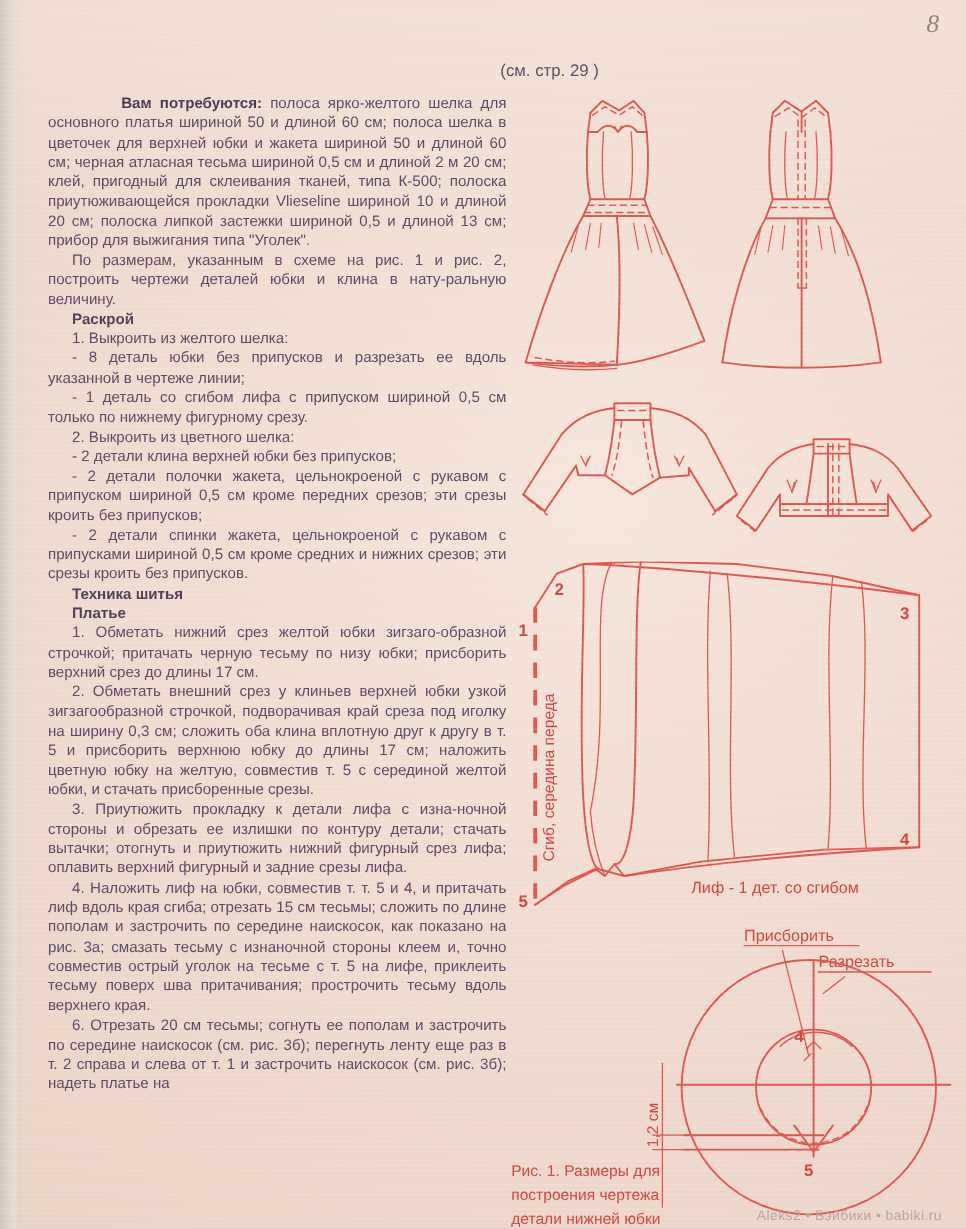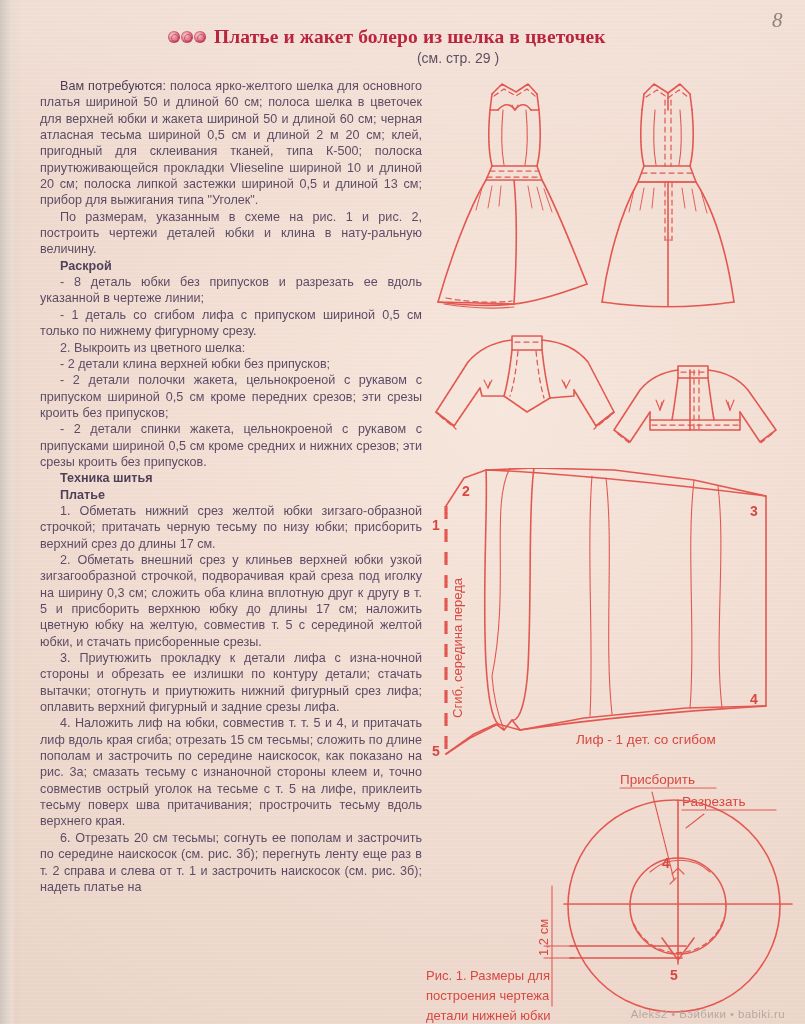--- a/index.html
+++ b/index.html
@@ -64,21 +64,21 @@
   #col{
     position:absolute;left:40px;top:78px;width:382px;height:948px;
     font-family:"Liberation Sans",sans-serif;
     font-size:12.6px;line-height:16.35px;color:#5a4a63;
     text-align:justify;
     overflow:hidden;
   }
   #col p{margin:0;}
   #col p.ind{text-indent:20px;}
   #col p.head{font-weight:bold;text-indent:20px;color:#4e3f58;}
-  #col .b{font-weight:normal;color:#4a3b55;}
+  #col .b{font-weight:bold;color:#4a3b55;margin-left:41px;}
 
   
   #art{position:absolute;left:424px;top:70px;width:381px;height:954px;}
   svg{display:block;}
   .ln{fill:none;stroke:#e2564f;stroke-width:1.6;stroke-linejoin:round;stroke-linecap:round;}
   .ln-thin{fill:none;stroke:#e2564f;stroke-width:1.1;stroke-linecap:round;}
   .ln-dash{fill:none;stroke:#e2564f;stroke-width:1.25;stroke-dasharray:5 4;stroke-linecap:round;}
   .ln-fold{fill:none;stroke:#e2564f;stroke-width:3.2;stroke-dasharray:13 10;stroke-linecap:butt;}
   .ln-hair{fill:none;stroke:#e2564f;stroke-width:.95;stroke-linecap:round;}
   .num{font-family:"Liberation Sans",sans-serif;font-size:14px;fill:#d7453f;font-weight:600;}
@@ -94,34 +94,27 @@
 </style>
 </head>
 <body>
 
 <div id="page">
 
   <div id="binding"></div>
 
   <div id="pagenum">8</div>
 
-  <div id="title-row">
-    <span class="roses">
-      <span class="rose"></span>
-        <span class="rose"></span>
-        <span class="rose"></span>
-    </span>
-    <span id="title">Платье и жакет болеро из шелка в цветочек</span>
-  </div>
   <div id="subtitle">(см. стр. 29 )</div>
 
   <div id="col">
     <p class="ind"><span class="b">Вам потребуются:</span><span> полоса ярко-желтого шелка для основного платья шириной 50 и длиной 60 см; полоса шелка в цветочек для верхней юбки и жакета шириной 50 и длиной 60 см; черная атласная тесьма шириной 0,5 см и длиной 2 м 20 см; клей, пригодный для склеивания тканей, типа К-500; полоска приутюживающейся прокладки Vlieseline шириной 10 и длиной 20 см; полоска липкой застежки шириной 0,5 и длиной 13 см; прибор для выжигания типа "Уголек".</span></p>
     <p class="ind">По размерам, указанным в схеме на рис. 1 и рис. 2, построить чертежи деталей юбки и клина в нату-ральную величину.</p>
     <p class="head">Раскрой</p>
+    <p class="ind">1. Выкроить из желтого шелка:</p>
     <p class="ind">- 8 деталь юбки без припусков и разрезать ее вдоль указанной в чертеже линии;</p>
     <p class="ind">- 1 деталь со сгибом лифа с припуском шириной 0,5 см только по нижнему фигурному срезу.</p>
     <p class="ind">2. Выкроить из цветного шелка:</p>
     <p class="ind">- 2 детали клина верхней юбки без припусков;</p>
     <p class="ind">- 2 детали полочки жакета, цельнокроеной с рукавом с припуском шириной 0,5 см кроме передних срезов; эти срезы кроить без припусков;</p>
     <p class="ind">- 2 детали спинки жакета, цельнокроеной с рукавом с припусками шириной 0,5 см кроме средних и нижних срезов; эти срезы кроить без припусков.</p>
     <p class="head">Техника шитья</p>
     <p class="head">Платье</p>
     <p class="ind">1. Обметать нижний срез желтой юбки зигзаго-образной строчкой; притачать черную тесьму по низу юбки; присборить верхний срез до длины 17 см.</p>
     <p class="ind">2. Обметать внешний срез у клиньев верхней юбки узкой зигзагообразной строчкой, подворачивая край среза под иголку на ширину 0,3 см; сложить оба клина вплотную друг к другу в т. 5 и присборить верхнюю юбку до длины 17 см; наложить цветную юбку на желтую, совместив т. 5 с серединой желтой юбки, и стачать присборенные срезы.</p>

